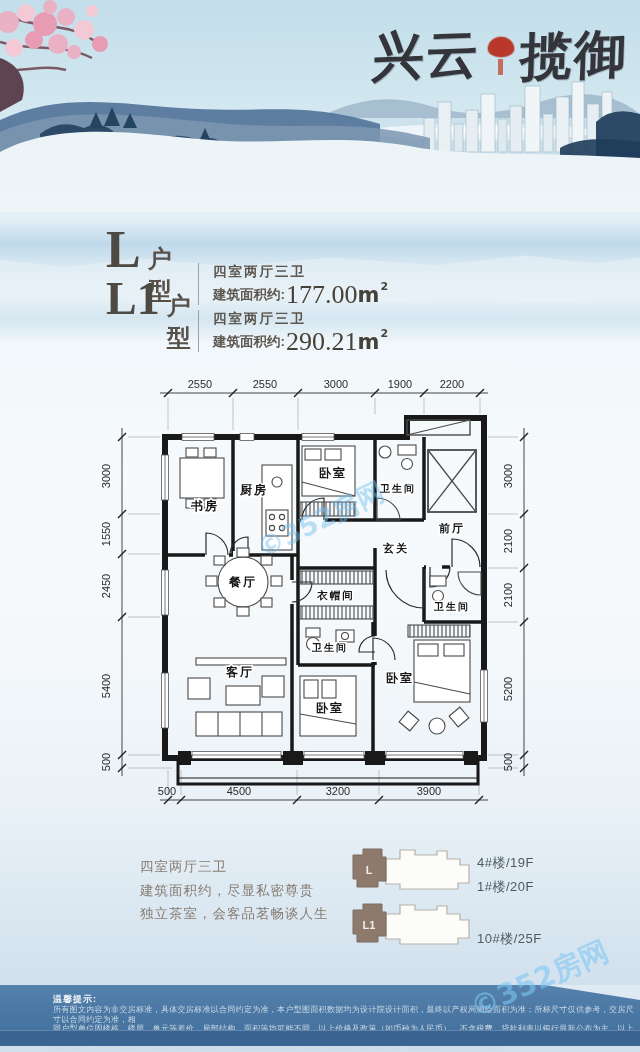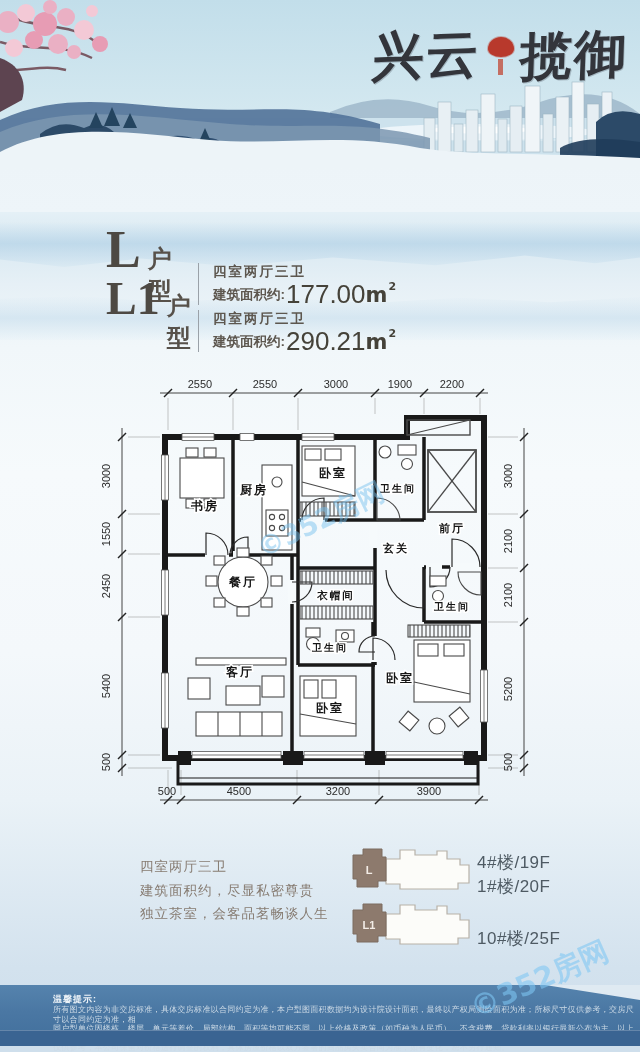--- a/index.html
+++ b/index.html
@@ -26,31 +26,31 @@
   .unit-row{position:absolute;left:106px;display:flex;align-items:flex-end;}
   .unit-row.row1{top:229px;}
   .unit-row.row2{top:281px;}
   .unit-code{width:92px;display:flex;align-items:baseline;}
   .code{font-family:"Liberation Serif",serif;font-weight:700;font-size:52px;line-height:.8;color:#4d4943;}
   .row2 .code{font-size:46px;}
   .suffix{font-size:24px;font-weight:700;color:#57514a;margin-left:7px;letter-spacing:3px;}
   .unit-divider{width:1px;height:42px;background:#9aa1a8;margin:0 14px 2px 0;}
   .unit-rooms{font-size:13.5px;font-weight:700;color:#5d574f;letter-spacing:2px;margin-bottom:2px;}
   .unit-area{font-size:13.5px;font-weight:700;color:#5d574f;display:flex;align-items:center;}
-  .area-num{font-family:Liberation Sans, sans-serif;font-size:26px;font-weight:500;color:#454239;letter-spacing:0;margin-left:1px;line-height:.9;}
+  .area-num{font-family:Liberation Serif, serif;font-size:26px;font-weight:500;color:#454239;letter-spacing:0;margin-left:1px;line-height:.9;}
   .area-unit{font-family:"DejaVu Sans",sans-serif;font-size:21px;color:#454239;}
   .area-sup{font-family:"DejaVu Sans",sans-serif;font-size:11px;color:#454239;transform:translateY(-9px);margin-left:1px;}
   
   .plan{position:absolute;left:0;top:370px;}
   
   .features{position:absolute;left:140px;top:855px;font-size:13.5px;line-height:23.5px;color:#867b71;letter-spacing:1px;}
   
   .bldg-svg1{position:absolute;left:350px;top:843px;}
   .bldg-svg2{position:absolute;left:350px;top:898px;}
-  .bldg-labels{position:absolute;font-size:17px;color:#4e5a63;line-height:24px;letter-spacing:.5px;}
+  .bldg-labels{position:absolute;font-size:13px;color:#4e5a63;line-height:24px;letter-spacing:.5px;}
   .bl1{left:477px;top:851px;}
   .bl2{left:477px;top:927px;}
   .note{position:absolute;left:0;top:958px;width:640px;text-align:center;font-size:11.5px;color:#4b4b4b;letter-spacing:.5px;}
   
   .strip{position:absolute;left:0;top:985px;width:640px;height:61px;
     background:linear-gradient(180deg,#5583ad 0%,#4a77a3 45%,#416f9c 100%);}
   .strip-tri{position:absolute;right:0;top:0;width:0;height:0;border-top:15px solid #eef5f9;border-left:95px solid transparent;opacity:.9;}
   .strip-foot{position:absolute;left:0;bottom:0;width:100%;height:15px;background:#3a6492;border-top:1px solid rgba(255,255,255,.22);}
   .strip-title{position:absolute;left:53px;top:8px;font-size:9px;font-weight:700;color:#edf3f8;letter-spacing:1px;}
   .strip-lines{position:absolute;left:53px;top:20px;width:582px;font-size:8px;line-height:9.6px;color:#ccdae6;letter-spacing:.3px;}

